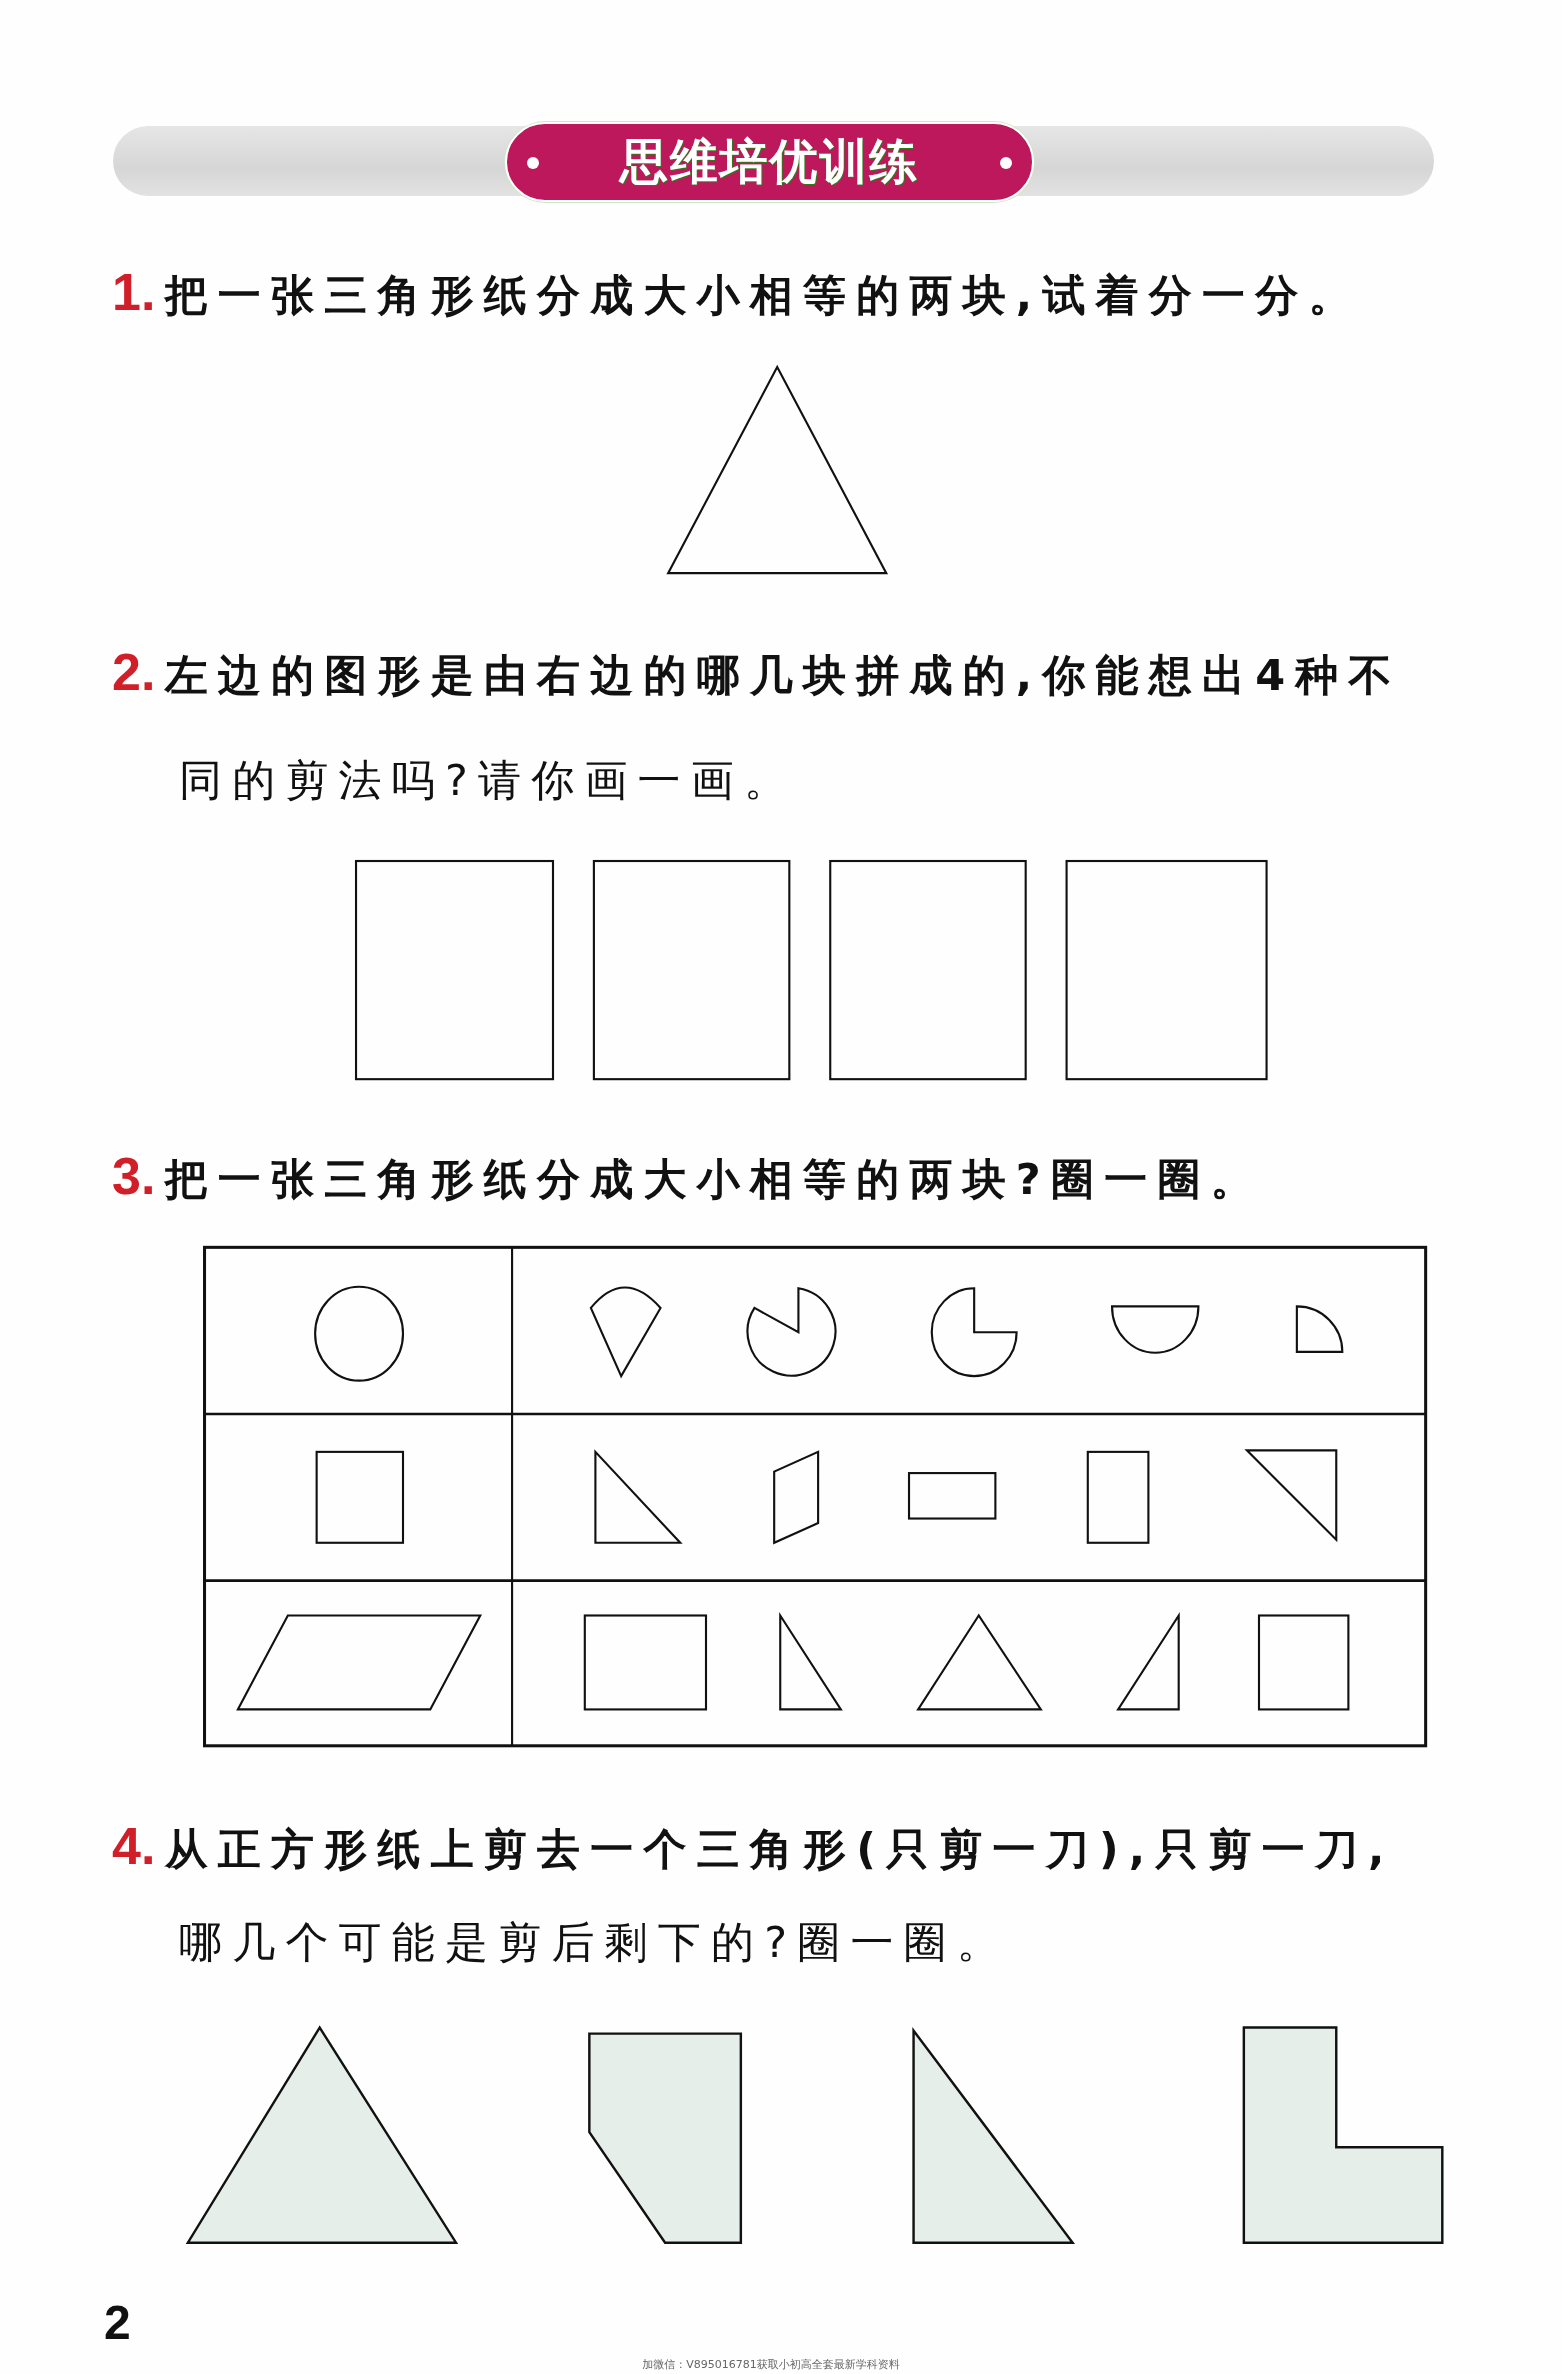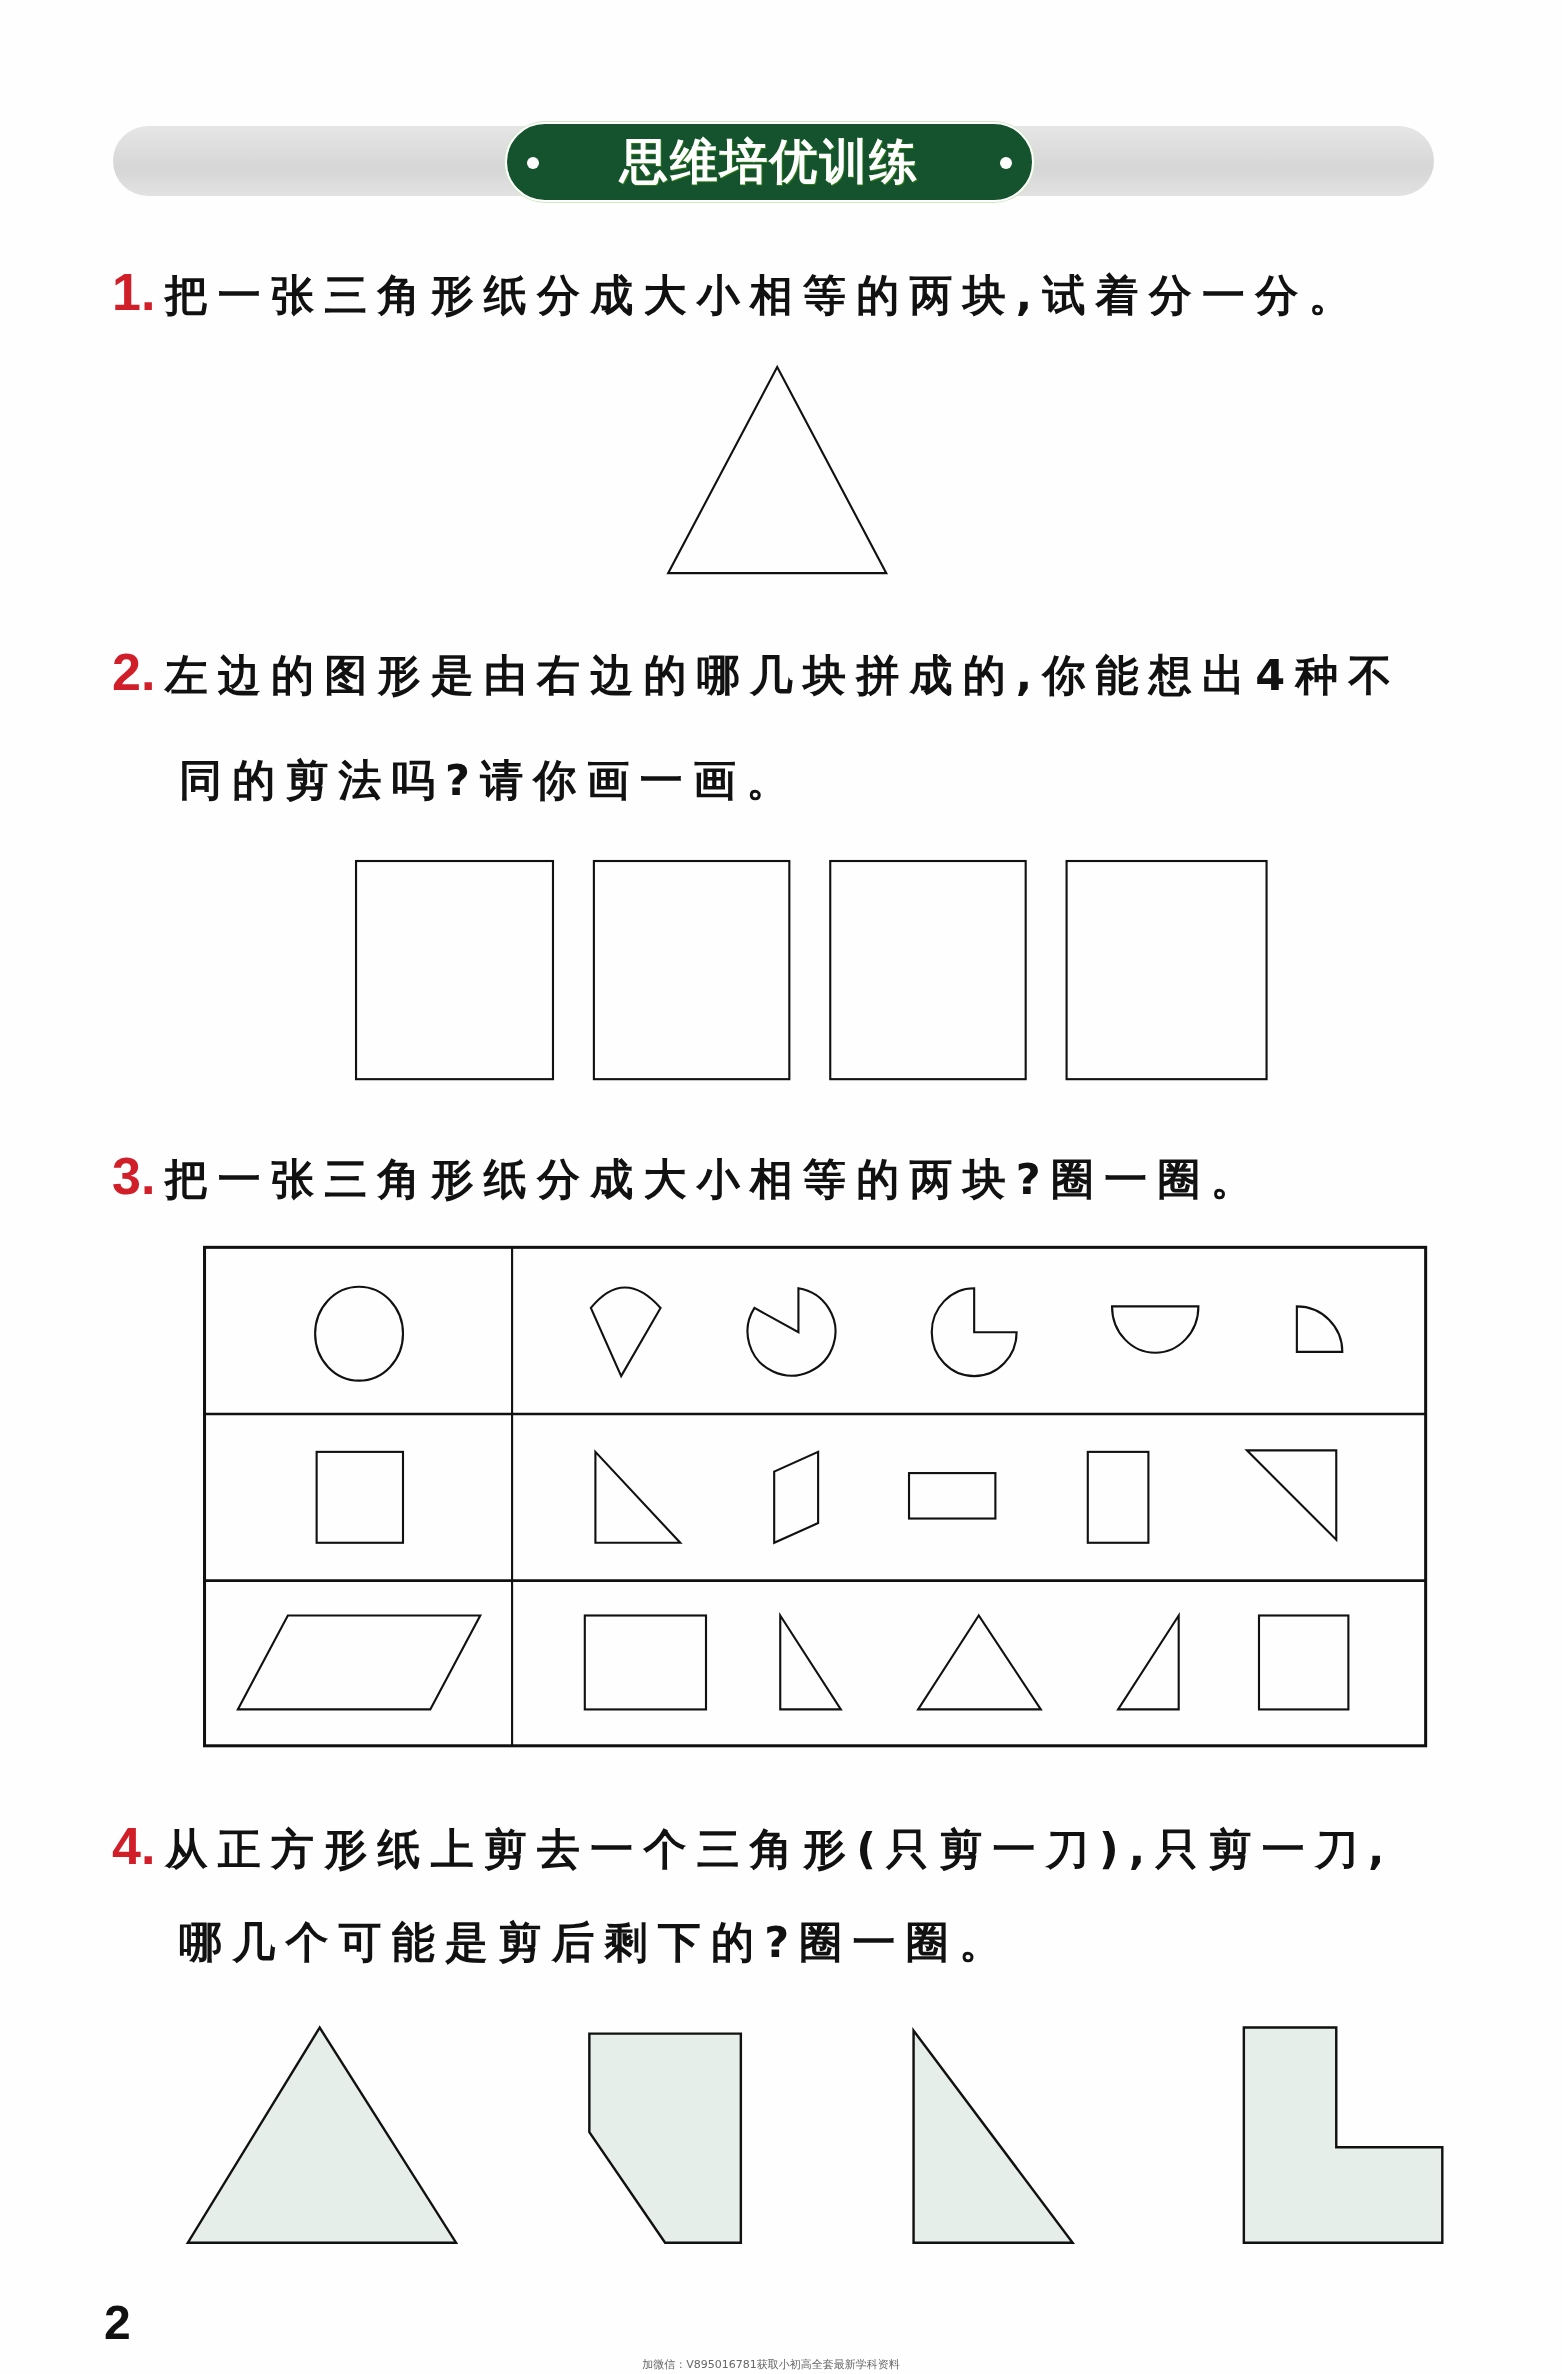--- a/index.html
+++ b/index.html
@@ -1,24 +1,24 @@
 <!DOCTYPE html>
 <html style="font-size:15px"><head>
 <meta charset="utf-8">
 <style>
   html,body{margin:0;padding:0;background:#fefefe;}
   body{width:1562px;height:2375px;position:relative;overflow:hidden;font-family:"DejaVu Sans","Liberation Sans",sans-serif;color:#111;}
   .abs{position:absolute;}
   .header-bar{left:113px;top:126px;width:1321px;height:70px;border-radius:35px;background:linear-gradient(#e6e6e6,#d6d6d6 60%,#e2e2e2);}
-  .header-pill{left:505px;top:122px;width:529px;height:80px;border-radius:40px;background:#14532d;border:2.8px solid #fff;box-sizing:border-box;box-shadow:0 0 0 0.9px #cfe8c2;display:flex;align-items:center;justify-content:center;}
+  .header-pill{left:505px;top:122px;width:529px;height:80px;border-radius:40px;background:#be185d;border:2.8px solid #fff;box-sizing:border-box;box-shadow:0 0 0 0.9px #cfe8c2;display:flex;align-items:center;justify-content:center;}
   .pill-dot{position:absolute;top:33px;width:12px;height:12px;border-radius:50%;background:#fff;}
   .pill-title{color:#fff;font-size:48px;font-weight:bold;letter-spacing:1.9px;text-shadow:0.9px 0.9px 0 #2e7a18;}
   .q{left:112px;font-size:43px;letter-spacing:10.2px;line-height:77px;white-space:nowrap;font-weight:bold;}
   .qnum{color:#d11f2a;font-family:"Liberation Sans",sans-serif;font-weight:bold;font-size:52px;letter-spacing:0;margin-right:9.3px;}
-  .qline2{left:179px;font-size:43px;letter-spacing:10.2px;line-height:56px;white-space:nowrap;font-weight:bold;}
+  .qline2{left:179px;font-size:43px;letter-spacing:10.2px;line-height:56px;white-space:nowrap;font-weight:normal;}
   .pagenum{left:104px;top:2295px;font-size:48px;font-weight:bold;font-family:"Liberation Sans",sans-serif;}
   .footer{left:0;width:1542px;top:2357px;text-align:center;font-size:11px;color:#666;}
   svg.shapes{position:absolute;left:0;top:0;}
 </style>
 </head>
 <body>
 
 <div class="abs header-bar"></div>
 <div class="abs header-pill">
   <span class="pill-dot" style="left:20.4px"></span>

